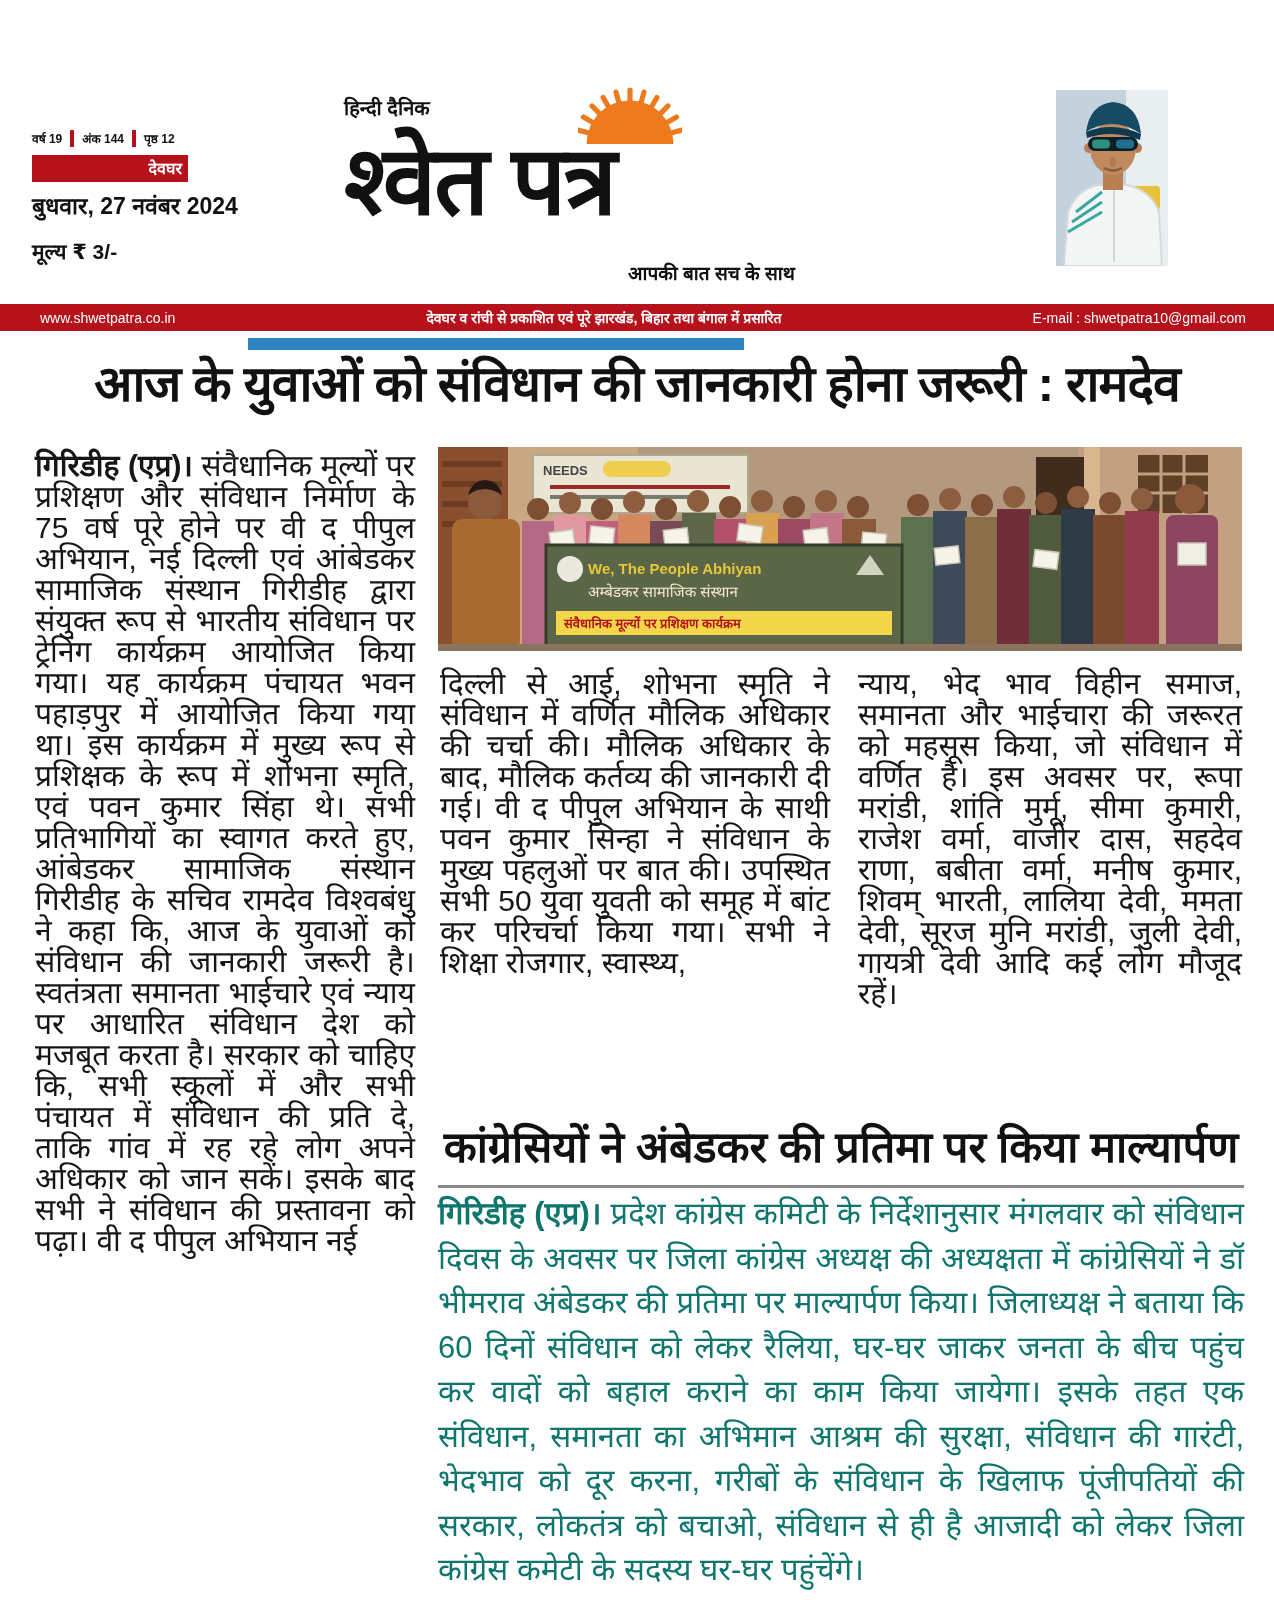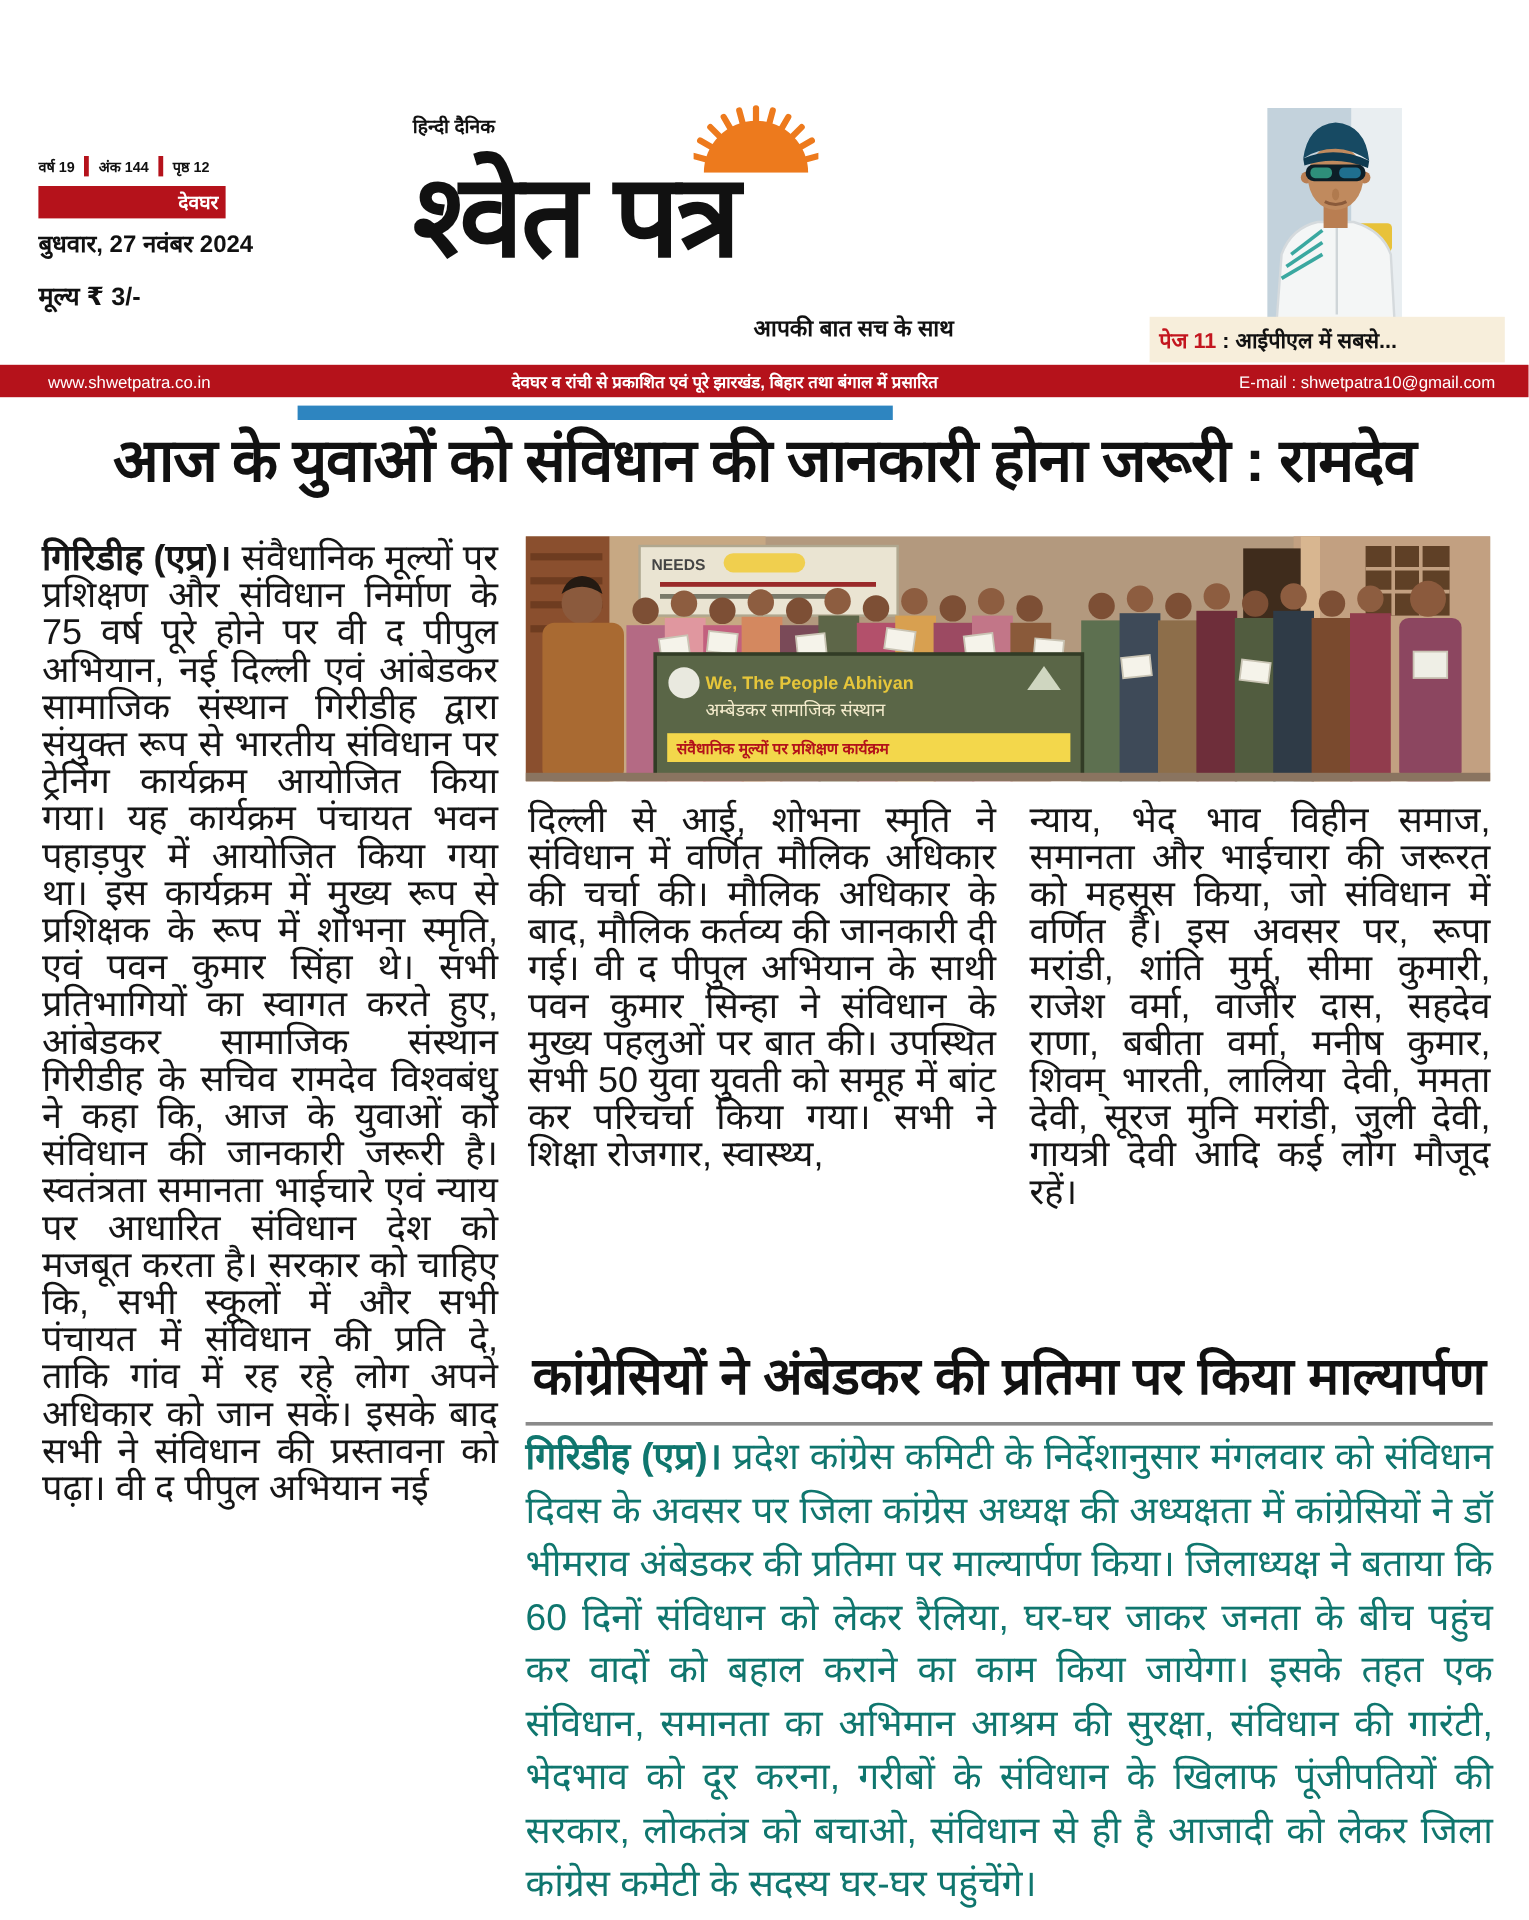--- a/index.html
+++ b/index.html
@@ -7,24 +7,24 @@
     position:relative; width:1274px; height:1600px; margin:0 auto;
     background:#ffffff; overflow:hidden;
     font-family:"Liberation Sans","DejaVu Sans",sans-serif;
     color:#111;
   }
   
   .issue-block { position:absolute; left:32px; top:130px; width:200px; }
   .issue-line { font-size:12px; font-weight:700; white-space:nowrap; display:flex; align-items:center; }
   .vdiv { display:inline-block; width:4px; height:17px; background:#b5121b; margin:0 8px; }
   .city-banner { margin-top:8px; width:156px; background:#b5121b; color:#fff; font-weight:700; font-size:16px; padding:2px 6px 3px 6px; box-sizing:border-box;text-align:right; }
-  .date-line { margin-top:7px; font-size:20px; font-weight:700; white-space:nowrap; }
+  .date-line { margin-top:7px; font-size:23px; font-weight:700; white-space:nowrap; }
   .price-line { margin-top:16px; font-size:21px; font-weight:700; white-space:nowrap; }
   
-  .edition-label { position:absolute; left:344px; top:94px; font-size:16px; font-weight:700; z-index:3; }
+  .edition-label { position:absolute; left:344px; top:94px; font-size:20px; font-weight:700; z-index:3; }
   .sun { position:absolute; left:578px; top:84px; width:104px; height:60px; z-index:1; }
   .main-title { position:absolute; left:344px; top:116px; font-size:96px; line-height:1.35; font-weight:800; letter-spacing:-2px; white-space:nowrap; z-index:2; }
   .tagline { position:absolute; left:628px; top:260px; font-size:19px; font-weight:700; z-index:3; white-space:nowrap; }
   
   .portrait { position:absolute; left:1056px; top:90px; width:112px; height:176px; }
   .teaser { position:absolute; left:958px; top:264px; width:296px; height:38px; background:#f7eedb; display:flex; align-items:center; padding:0 8px; box-sizing:border-box; font-size:18px; font-weight:700; white-space:nowrap; }
   .teaser .page-label { color:#c3161f; margin-right:5px; }
   
   .infobar { position:absolute; left:0; top:304px; width:1274px; height:27px; background:#b5121b; color:#ffffff; display:flex; align-items:center; font-size:14px; }
   .infobar .website { margin-left:40px; }
@@ -96,24 +96,20 @@
     <circle cx="81" cy="58" r="5" fill="#b97e52"></circle>
     <ellipse cx="57" cy="58" rx="23" ry="27" fill="#c08a5e"></ellipse>
     <path d="M48,78 Q57,83 66,78" stroke="#8a5a3a" stroke-width="2.5" fill="none"></path>
     <ellipse cx="57" cy="72" rx="3" ry="5" fill="#b07a4e"></ellipse>
     <path d="M30,42 Q34,14 57,12 Q82,14 85,44 Q70,34 57,34 Q42,34 30,42 Z" fill="#174a63"></path>
     <path d="M30,42 Q57,31 85,44 L84,50 Q57,39 31,48 Z" fill="#0e3a50"></path>
     <rect x="32" y="47" width="50" height="14" rx="7" fill="#0d1f28"></rect>
     <rect x="36" y="49.5" width="18" height="9" rx="4" fill="#2e8f7a"></rect>
     <rect x="60" y="49.5" width="18" height="9" rx="4" fill="#1f6f8f"></rect>
   </svg>
-  <div class="teaser">
-    <span class="page-label">पेज 11</span>
-    <span>: आईपीएल में सबसे...</span>
-  </div>
 
   <div class="infobar">
     <span class="website">www.shwetpatra.co.in</span>
     <span class="pub">देवघर व रांची से प्रकाशित एवं पूरे झारखंड, बिहार तथा बंगाल में प्रसारित</span>
     <span class="email">E-mail : shwetpatra10@gmail.com</span>
   </div>
   <div class="blue-strip"></div>
 
   <div class="headline1">आज के युवाओं को संविधान की जानकारी होना जरूरी : रामदेव</div>
 

